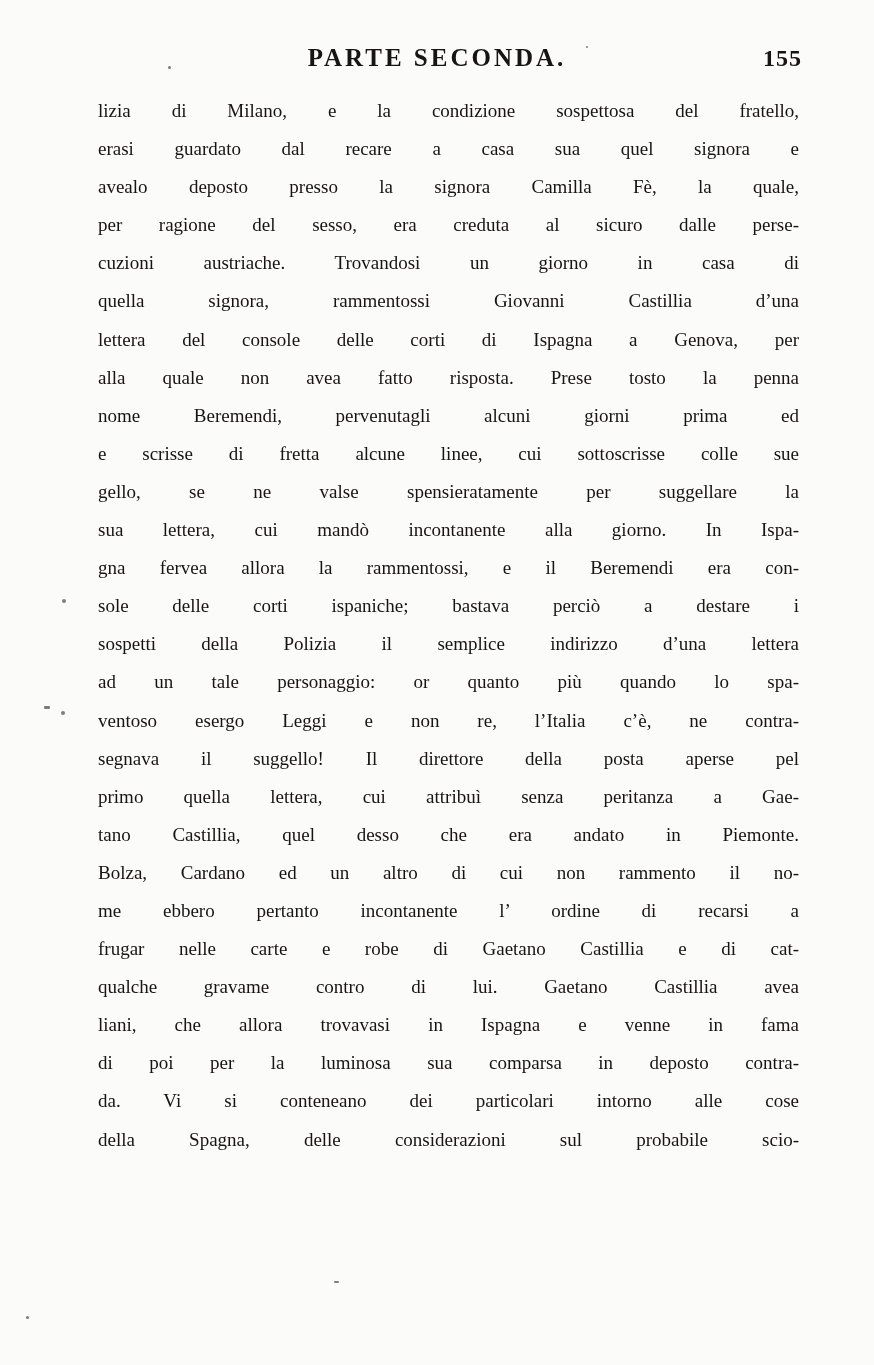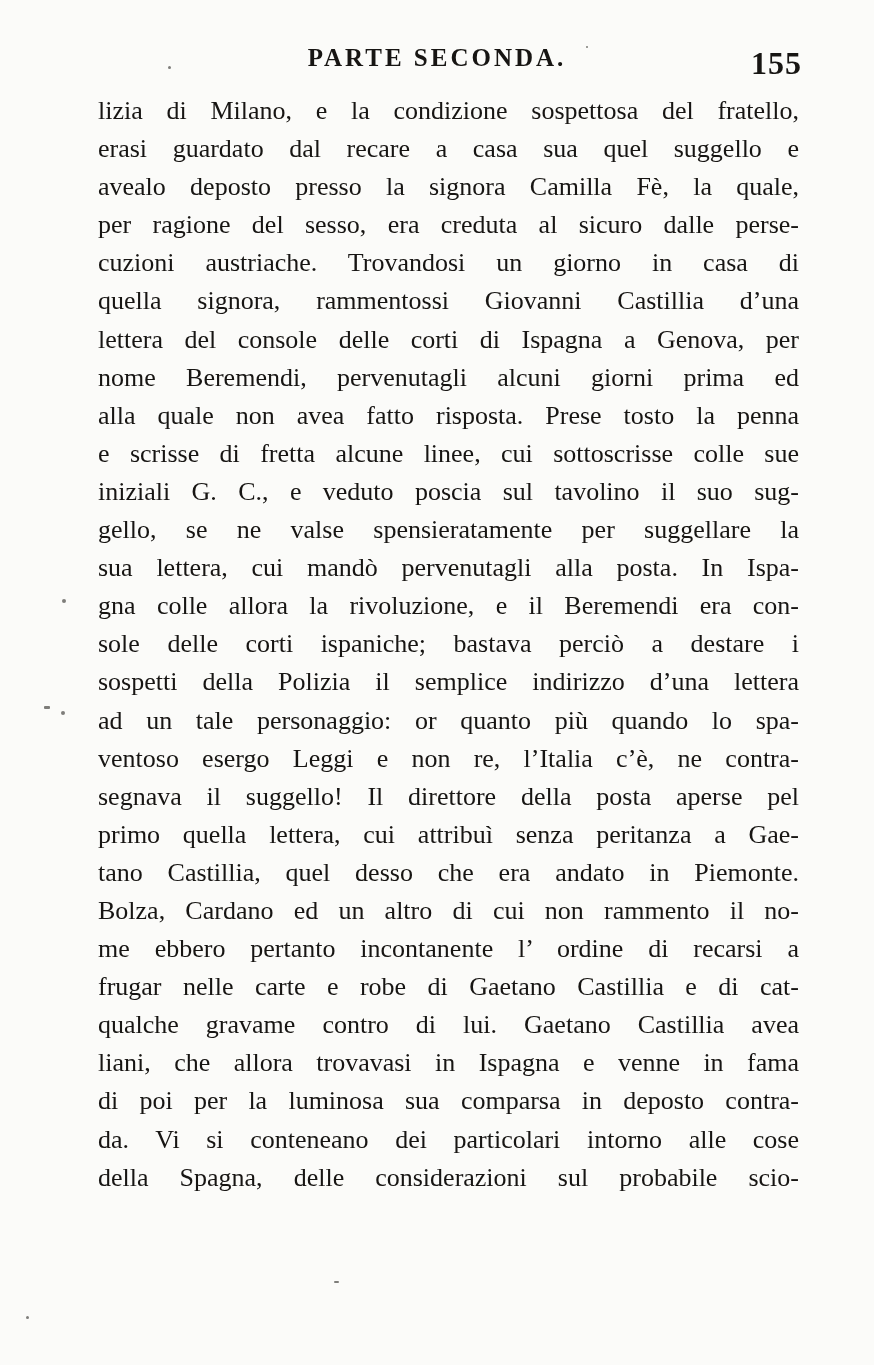--- a/index.html
+++ b/index.html
@@ -18,28 +18,28 @@
   }
   .header{
     position:absolute;top:44px;left:0;width:100%;height:34px;
   }
   .header-title{
     position:absolute;left:50%;top:0;transform:translateX(-50%);
     font-size:25px;font-weight:bold;letter-spacing:3px;white-space:nowrap;
   }
   .page-number{
     position:absolute;right:72px;top:1px;
-    font-size:32px;font-weight:bold;letter-spacing:1px;
+    font-size:24px;font-weight:bold;letter-spacing:1px;
   }
   .text-block{
     position:absolute;left:98px;top:92px;width:701px;
   }
   .line{
     height:38.1px;line-height:38.1px;
-    font-size:26px;
+    font-size:19px;
     text-align:justify;
     text-align-last:justify;
     overflow:hidden;
   }
   .line .it{}
   .speck{
     position:absolute;background:var(--ink);opacity:.55;border-radius:50%;
   }
 </style>
 </head>
@@ -47,33 +47,32 @@
 
 <div class="page">
 
   <div class="header">
     <div class="header-title">PARTE SECONDA.</div>
     <div class="page-number">155</div>
   </div>
 
   <div class="text-block">
       <div class="line"><span>lizia di Milano, e la condizione sospettosa del fratello,</span></div>
-      <div class="line"><span>erasi guardato dal recare a casa sua quel suggello e</span></div>
+      <div class="line"><span>erasi guardato dal recare a casa sua quel signora e</span></div>
       <div class="line"><span>avealo deposto presso la signora Camilla Fè, la quale,</span></div>
       <div class="line"><span>per ragione del sesso, era creduta al sicuro dalle perse-</span></div>
       <div class="line"><span>cuzioni austriache. Trovandosi un giorno in casa di</span></div>
       <div class="line"><span>quella signora, rammentossi Giovanni Castillia d’una</span></div>
       <div class="line"><span>lettera del console delle corti di Ispagna a Genova, per</span></div>
+      <div class="line"><span>alla quale non avea fatto risposta. Prese tosto la penna</span></div>
       <div class="line"><span>nome Beremendi, pervenutagli alcuni giorni prima ed</span></div>
-      <div class="line"><span>alla quale non avea fatto risposta. Prese tosto la penna</span></div>
       <div class="line"><span>e scrisse di fretta alcune linee, cui sottoscrisse colle sue</span></div>
-      <div class="line"><span>iniziali G. C., e veduto poscia sul tavolino il suo sug-</span></div>
       <div class="line"><span>gello, se ne valse spensieratamente per suggellare la</span></div>
-      <div class="line"><span>sua lettera, cui mandò pervenutagli alla posta. In Ispa-</span></div>
-      <div class="line"><span>gna colle allora la rivoluzione, e il Beremendi era con-</span></div>
+      <div class="line"><span>sua lettera, cui mandò incontanente alla giorno. In Ispa-</span></div>
+      <div class="line"><span>gna fervea allora la rammentossi, e il Beremendi era con-</span></div>
       <div class="line"><span>sole delle corti ispaniche; bastava perciò a destare i</span></div>
       <div class="line"><span>sospetti della Polizia il semplice indirizzo d’una lettera</span></div>
       <div class="line"><span>ad un tale personaggio: or quanto più quando lo spa-</span></div>
       <div class="line"><span>ventoso esergo </span><span class="it">Leggi e non re, l’Italia c’è</span><span>, ne contra-</span></div>
       <div class="line"><span>segnava il suggello! Il direttore della posta aperse pel</span></div>
       <div class="line"><span>primo quella lettera, cui attribuì senza peritanza a Gae-</span></div>
       <div class="line"><span>tano Castillia, quel desso che era andato in Piemonte.</span></div>
       <div class="line"><span>Bolza, Cardano ed un altro di cui non rammento il no-</span></div>
       <div class="line"><span>me ebbero pertanto incontanente l’ ordine di recarsi a</span></div>
       <div class="line"><span>frugar nelle carte e robe di Gaetano Castillia e di cat-</span></div>

